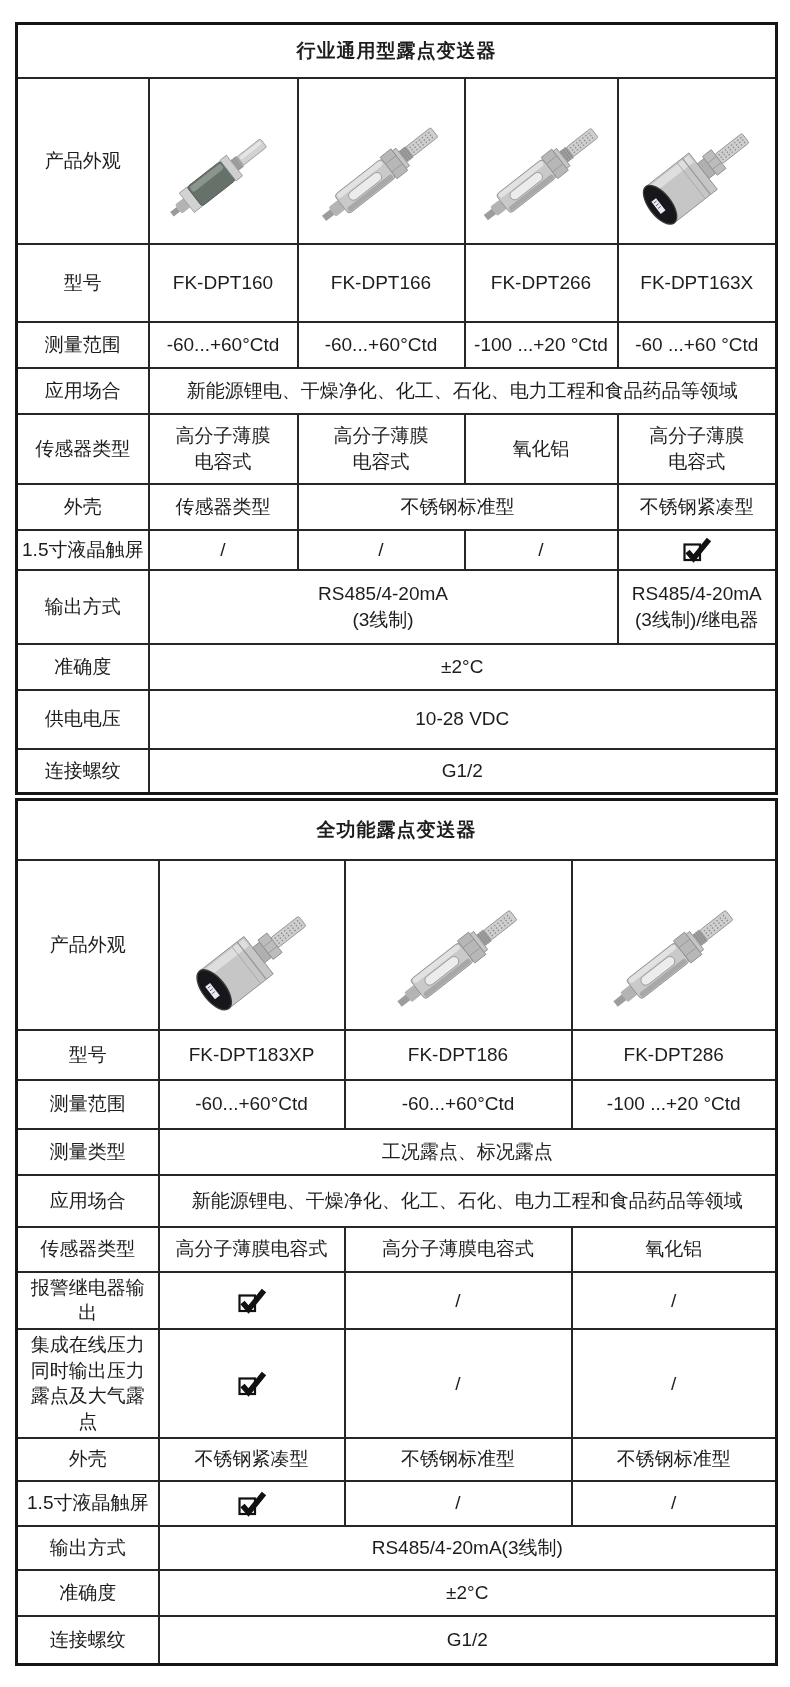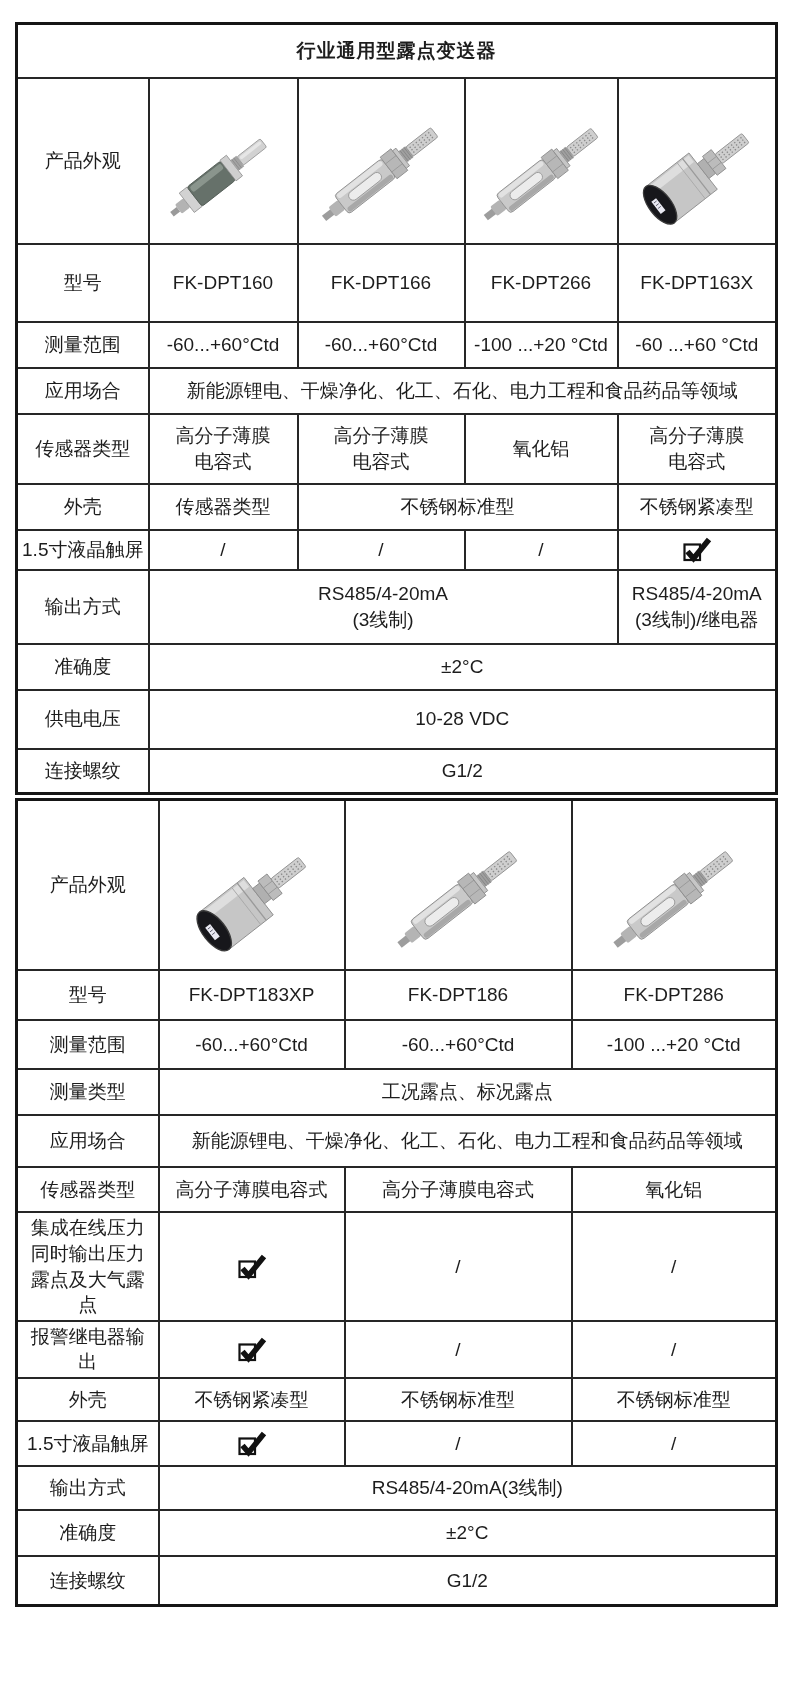--- a/index.html
+++ b/index.html
@@ -217,20 +217,23 @@
 
   <table class="spec" id="table2">
     <colgroup>
         <col style="width:142px">
         <col style="width:186px">
         <col style="width:227px">
         <col style="width:205px">
       </colgroup>
 
     <tbody>
+        <tr style="height:60px">
+      <td colspan="4" class="title-cell">全功能露点变送器</td>
+    </tr>
 
     <tr style="height:141px">
       <td class="rowlabel">产品外观</td>
       <td>
         <svg class="product" viewBox="0 0 170 150">
               <use href="#sym-sensor-display"></use>
             </svg>
       </td>
       <td>
         <svg class="product" viewBox="0 0 170 150">
@@ -266,42 +269,42 @@
     <tr style="height:52px">
       <td class="rowlabel">应用场合</td>
       <td colspan="3">新能源锂电、干燥净化、化工、石化、电力工程和食品药品等领域</td>
     </tr>
 
     <tr style="height:45px">
       <td class="rowlabel">传感器类型</td>
       <td>高分子薄膜电容式</td>
       <td>高分子薄膜电容式</td>
       <td>氧化铝</td>
+    </tr>
+
+    <tr style="height:38px">
+      <td class="rowlabel small-label">报警继电器输出</td>
+      <td><svg class="chk" viewBox="0 0 30 26">
+              <use href="#sym-check"></use>
+            </svg></td>
+      <td class="slash">/</td>
+      <td class="slash">/</td>
     </tr>
 
     <tr style="height:92px">
       <td class="rowlabel small-label">集成在线压力
 同时输出压力
 露点及大气露点</td>
       <td><svg class="chk" viewBox="0 0 30 26">
               <use href="#sym-check"></use>
             </svg></td>
       <td class="slash">/</td>
       <td class="slash">/</td>
     </tr>
 
-    <tr style="height:38px">
-      <td class="rowlabel small-label">报警继电器输出</td>
-      <td><svg class="chk" viewBox="0 0 30 26">
-              <use href="#sym-check"></use>
-            </svg></td>
-      <td class="slash">/</td>
-      <td class="slash">/</td>
-    </tr>
-
     <tr style="height:43px">
       <td class="rowlabel">外壳</td>
       <td>不锈钢紧凑型</td>
       <td>不锈钢标准型</td>
       <td>不锈钢标准型</td>
     </tr>
 
     <tr style="height:45px">
       <td class="rowlabel small-label">1.5寸液晶触屏</td>
       <td><svg class="chk" viewBox="0 0 30 26">

